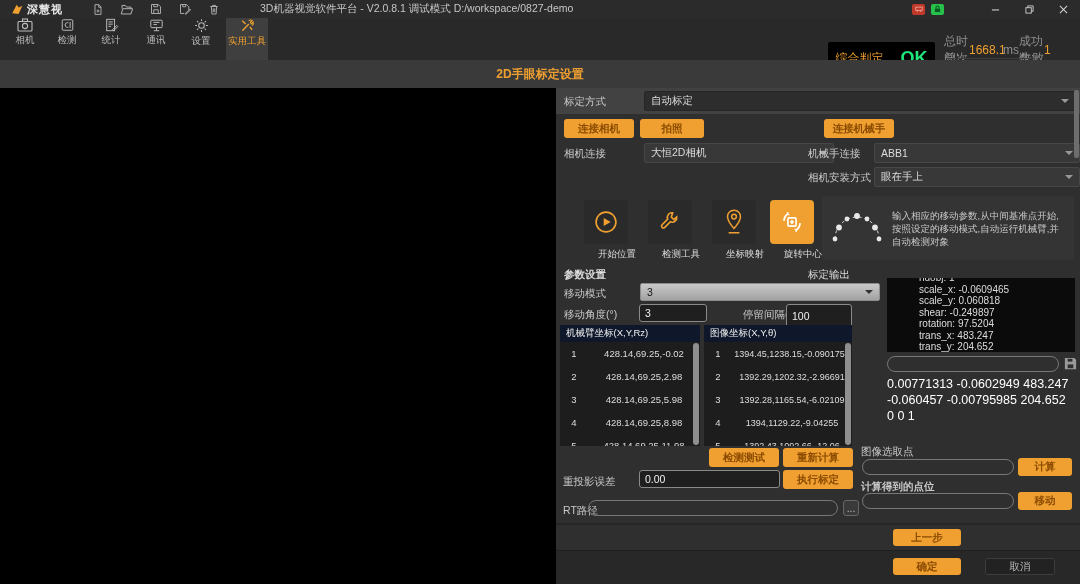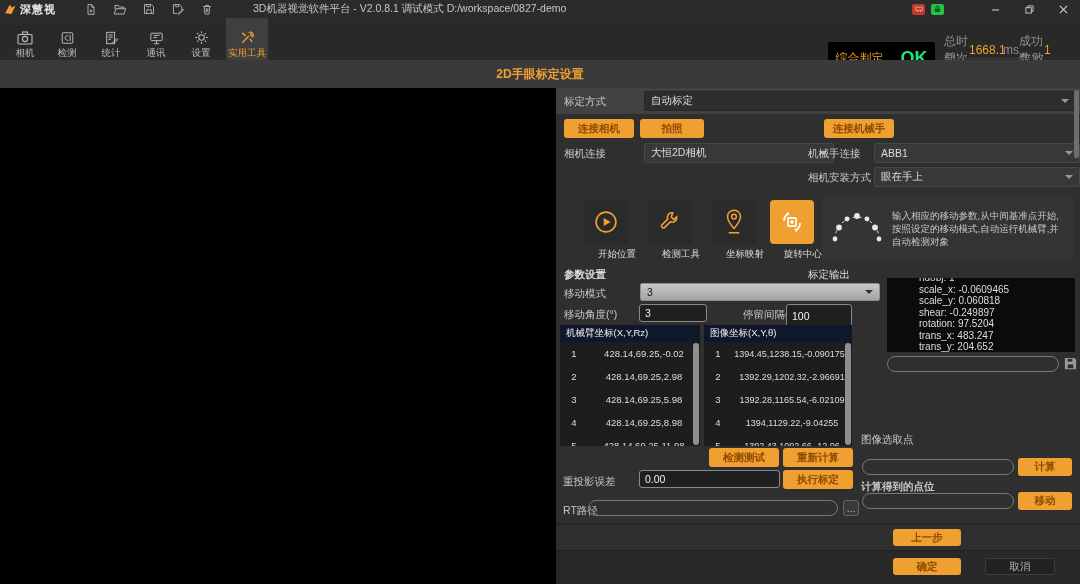--- a/index.html
+++ b/index.html
@@ -2,32 +2,32 @@
 <html><head>
 <meta charset="utf-8">
 <style>
   html,body{margin:0;padding:0;background:#111;}
   *{box-sizing:border-box;font-family:"Liberation Sans","DejaVu Sans",sans-serif;}
   #app{position:relative;width:1080px;height:584px;background:#2b2b2b;overflow:hidden;}
   .abs{position:absolute;}
 
   
   #titlebar{position:absolute;left:0;top:0;width:1080px;height:18px;background:#2b2b2b;display:flex;align-items:center;}
-  .logo-wrap{display:flex;align-items:center;gap:3px;padding-left:4px;}
+  .logo-wrap{display:flex;align-items:center;gap:3px;padding-left:11px;}
   .logo-text{color:#e8e8e8;font-size:11px;font-weight:bold;letter-spacing:1px;}
   .tb-icons{display:flex;gap:16px;margin-left:28px;}
   .tb-ico{width:13px;height:13px;display:flex;align-items:center;justify-content:center;}
   .app-title{color:#c6c6c6;font-size:10.5px;margin-left:40px;white-space:nowrap;}
   .tb-right{position:absolute;right:0;top:0;height:18px;display:flex;align-items:center;}
   .status-badge{width:13px;height:11px;border-radius:2px;margin-right:6px;display:flex;align-items:center;justify-content:center;}
   .win-btn{width:34px;height:18px;display:flex;align-items:center;justify-content:center;}
 
   
   #toolbar{position:absolute;left:0;top:18px;width:1080px;height:42px;background:#292929;}
-  .tool-item{position:absolute;top:0;width:42px;height:42px;display:flex;flex-direction:column;align-items:center;justify-content:flex-end;gap:2px;}
+  .tool-item{position:absolute;top:0;width:42px;height:42px;display:flex;flex-direction:column;align-items:center;justify-content:flex-start;gap:2px;}
   .tool-item .t-label{font-size:9.5px;color:#bdbdbd;white-space:nowrap;}
   .tool-item.active{background:#3f3f3f;}
   .tool-item.active .t-label{color:#f0a030;}
 
   
   #judge{position:absolute;left:828px;top:24px;width:107px;height:33px;background:#000;border-radius:2px;display:flex;align-items:center;justify-content:center;gap:17px;}
   #judge .j-label{color:#f0a030;font-size:12px;}
   #judge .j-val{color:#1fe57d;font-size:18px;font-weight:bold;}
   #metrics{position:absolute;left:944px;top:23px;width:134px;height:36px;font-size:12px;}
   .metric-row{display:flex;align-items:center;height:17px;}
@@ -446,29 +446,34 @@
 
     <input class="inp pill" style="left: 331px; top: 268px; width: 172px; height: 16px; border-color: rgb(119, 119, 119); background: transparent;">
     <span class="abs" style="left:507px;top:268px;">
       <svg width="15" height="15" viewBox="0 0 16 16">
           <path d="M2 2h10l2 2v10H2z" fill="#9a9a9a"></path>
           <rect x="5" y="9" width="6" height="4" fill="#2f2f2f"></rect>
           <rect x="5" y="3" width="5" height="3" fill="#2f2f2f"></rect>
         </svg>
     </span>
 
+    <div id="matrix">
+      <div class="mx-line">0.00771313 -0.0602949 483.247</div>
+        <div class="mx-line">-0.060457 -0.00795985 204.652</div>
+        <div class="mx-line">0 0 1</div>
+    </div>
 
     <button class="btn-orange" style="left:153px;top:360px;width:70px;height:19px;">检测测试</button>
     <button class="btn-orange" style="left:227px;top:360px;width:70px;height:19px;">重新计算</button>
 
     <span class="lbl" style="left:7px;top:387px;">重投影误差</span>
     <input class="inp" style="left: 83px; top: 382px; width: 141px; height: 18px;" value="0.00">
     <button class="btn-orange" style="left:227px;top:382px;width:70px;height:19px;">执行标定</button>
 
-    <span class="lbl" style="left:305px;top:345px;text-align:right;">图像选取点</span>
+    <span class="lbl" style="left:305px;top:357px;text-align:right;">图像选取点</span>
     <input class="inp pill" style="left: 306px; top: 371px; width: 152px; height: 16px; border-color: rgb(119, 119, 119); background: transparent;">
     <button class="btn-orange" style="left:462px;top:370px;width:54px;height:18px;">计算</button>
 
     <span class="lbl" style="left:305px;top:392px;font-weight:bold;">计算得到的点位</span>
     <input class="inp pill" style="left: 306px; top: 405px; width: 152px; height: 16px; border-color: rgb(119, 119, 119); background: transparent;">
     <button class="btn-orange" style="left:462px;top:404px;width:54px;height:18px;">移动</button>
 
     <span class="lbl" style="left:7px;top:416px;">RT路径</span>
     <input class="inp pill" style="left: 32px; top: 412px; width: 250px; height: 16px; border-color: rgb(119, 119, 119); background: transparent;">
     <button class="btn-dark" style="left:287px;top:412px;width:16px;height:16px;background:#3a3a3a;border-color:#666;">...</button>

